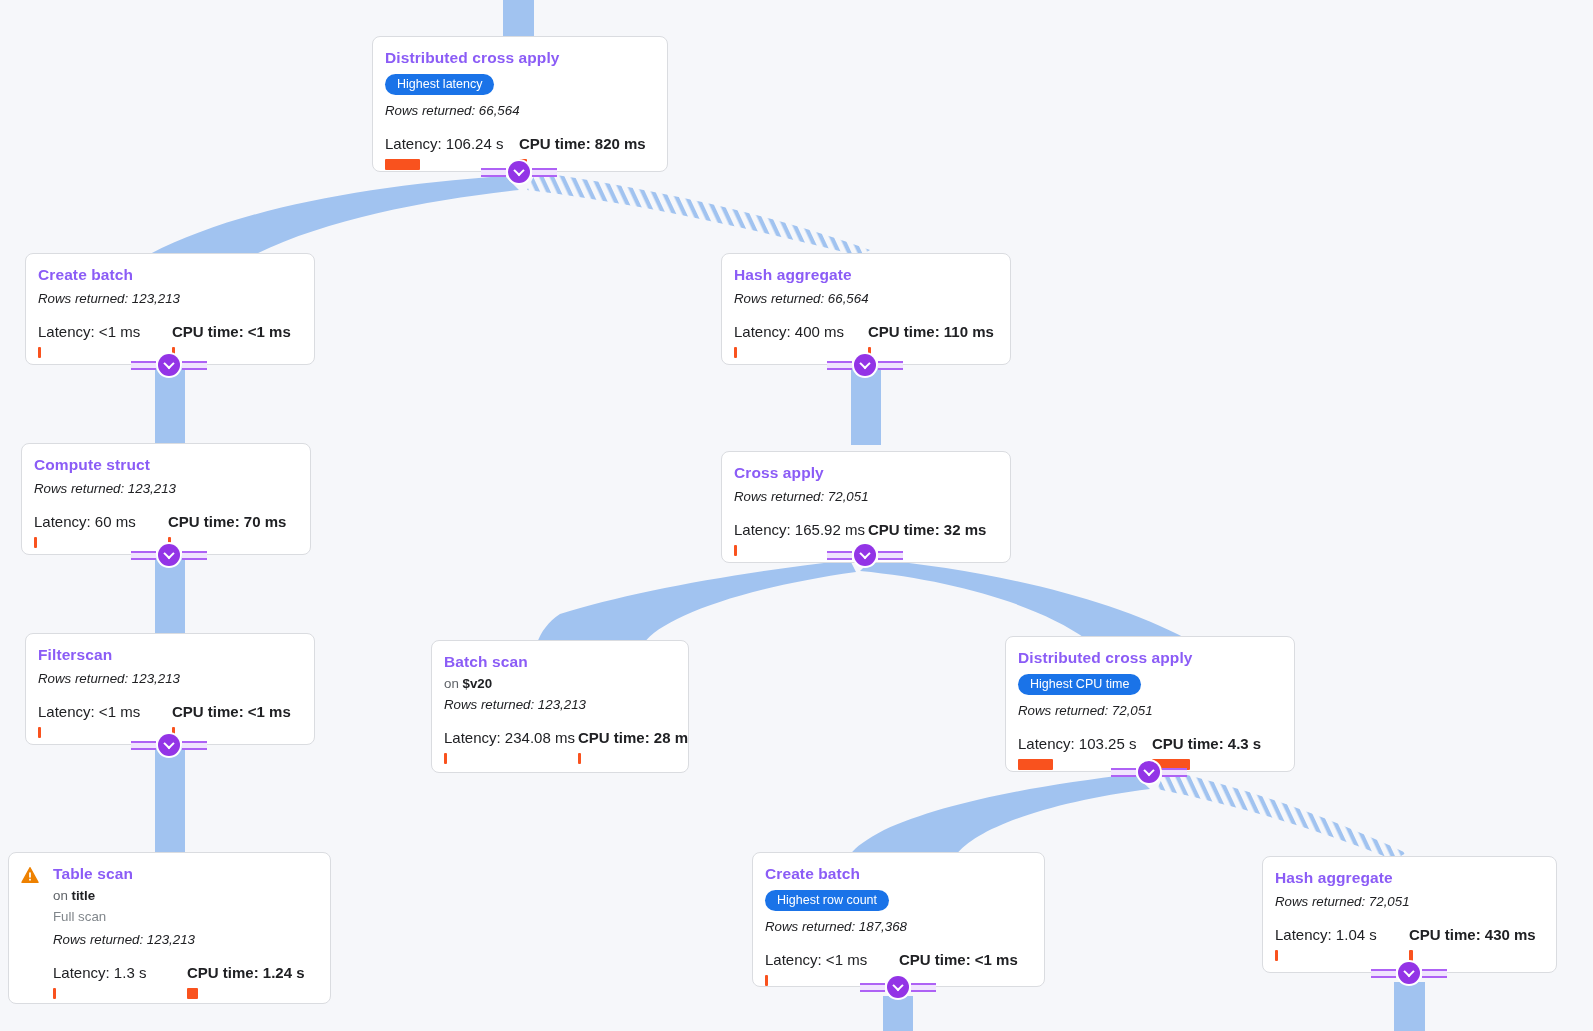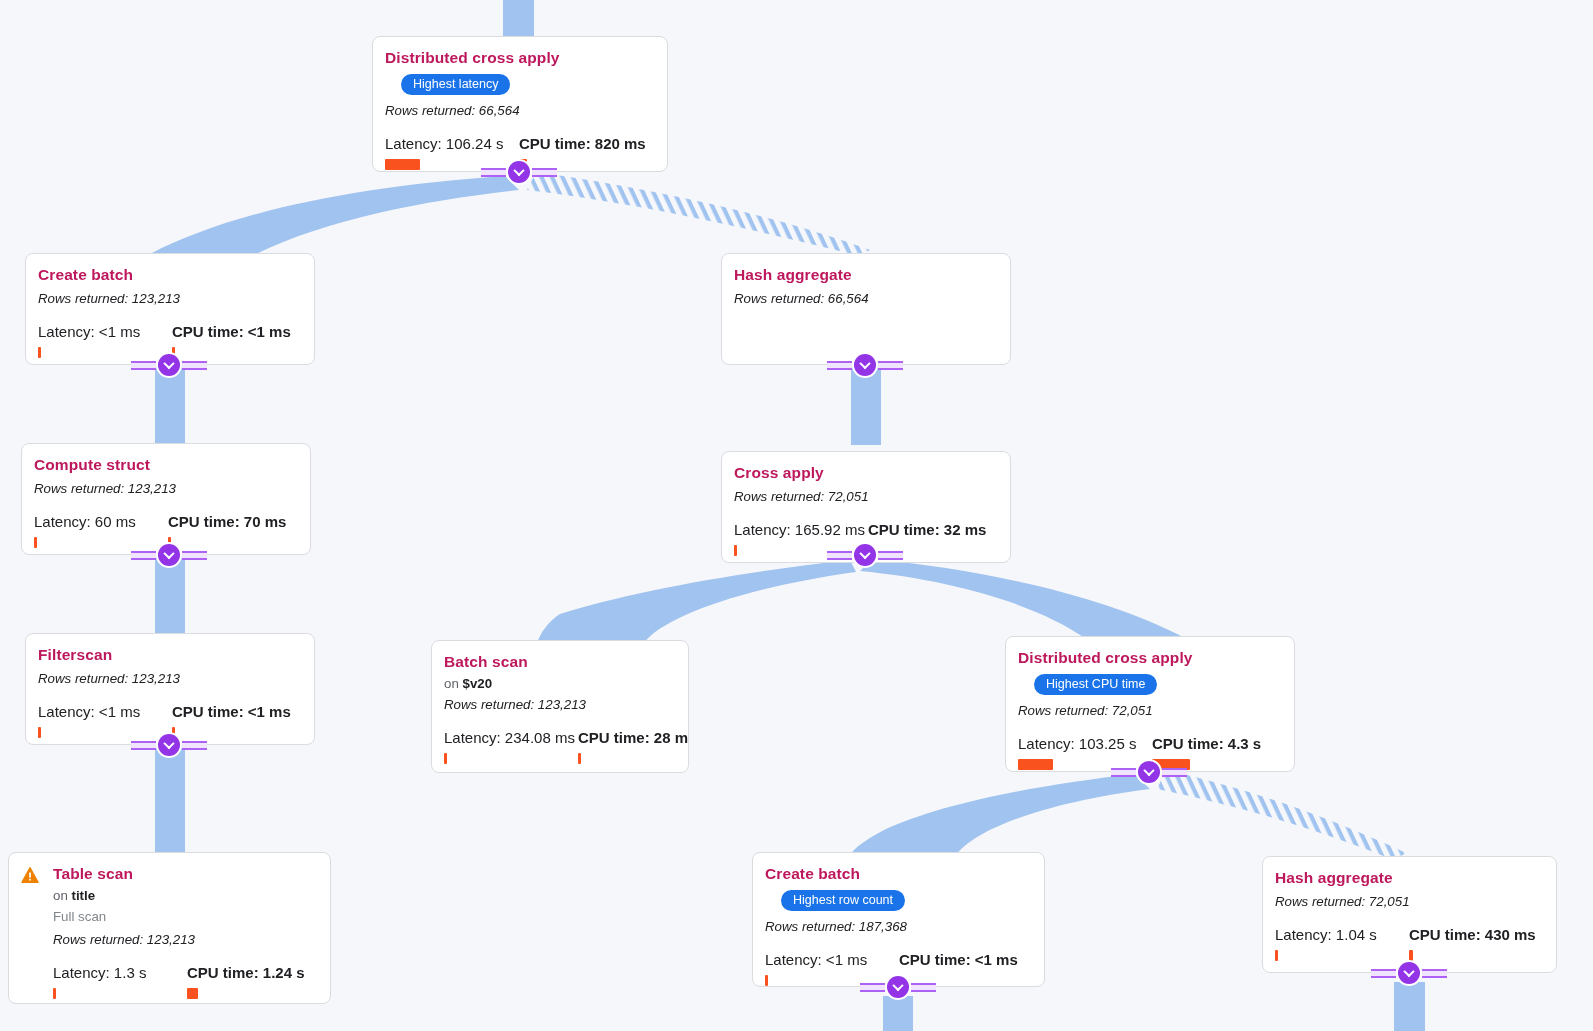--- a/index.html
+++ b/index.html
@@ -11,25 +11,25 @@
   }
   #stage{position:absolute;inset:0;width:1593px;height:1031px;}
   #edges{position:absolute;left:0;top:0;z-index:1;}
   .node{
     position:absolute;z-index:2;box-sizing:border-box;
     background:#FFFFFF;border:1px solid #DADCE0;border-radius:8px;
     padding:9px 12px;overflow:hidden;cursor:pointer;
   }
   .title-row{display:flex;align-items:center;gap:14px;}
   .warn{flex:0 0 auto;width:18px;height:16px;margin-top:2px;}
-  .title{font-size:15.5px;font-weight:bold;color:#be185d;margin:3px 0 7px;letter-spacing:.1px;}
+  .title{font-size:15.5px;font-weight:bold;color:#8b5cf6;margin:3px 0 7px;letter-spacing:.1px;}
   .badge{
     display:inline-block;background:#1A73E8;color:#fff;
     font-size:12.5px;line-height:15px;padding:3px 12px;border-radius:12px;
-    margin:0 16px 8px;
+    margin:0 0 8px;
   }
   .body.indent{padding-left:32px;}
   .on-line{font-size:13.3px;margin:-2px 0 6px;}
   .on-prefix{color:#5F6368;}
   .on-value{font-weight:bold;color:#202124;}
   .scan-line{font-size:13.3px;color:#80868B;margin:0 0 8px;}
   .rows{font-size:13.3px;margin:0 0 17px;font-style:italic;}
   .metrics{display:flex;}
   .metric{width:126px;flex:0 0 auto;}
   .metric + .metric{margin-left:8px;font-weight:bold;}
@@ -137,20 +137,30 @@
         <span class="chev"></span>
       </span>
       <span class="ribbon"></span>
     </div>
     <div class="node" style="left: 721px; top: 253px; width: 290px; height: 112px;">
       <div class="title-row">
         <div class="title">Hash aggregate</div>
       </div>
       <div class="body">
         <div class="rows">Rows returned: 66,564</div>
+        <div class="metrics">
+          <div class="metric">
+            <div class="metric-label">Latency: 400 ms</div>
+            <div class="bar" style="width:3px"></div>
+          </div>
+          <div class="metric">
+            <div class="metric-label">CPU time: 110 ms</div>
+            <div class="bar" style="width:3px"></div>
+          </div>
+        </div>
       </div>
     </div>
     <div class="connector" style="left: 827px; top: 354px;">
       <span class="ribbon"></span>
       <span class="bubble">
         <span class="chev"></span>
       </span>
       <span class="ribbon"></span>
     </div>
     <div class="node" style="left: 21px; top: 443px; width: 290px; height: 112px;">

